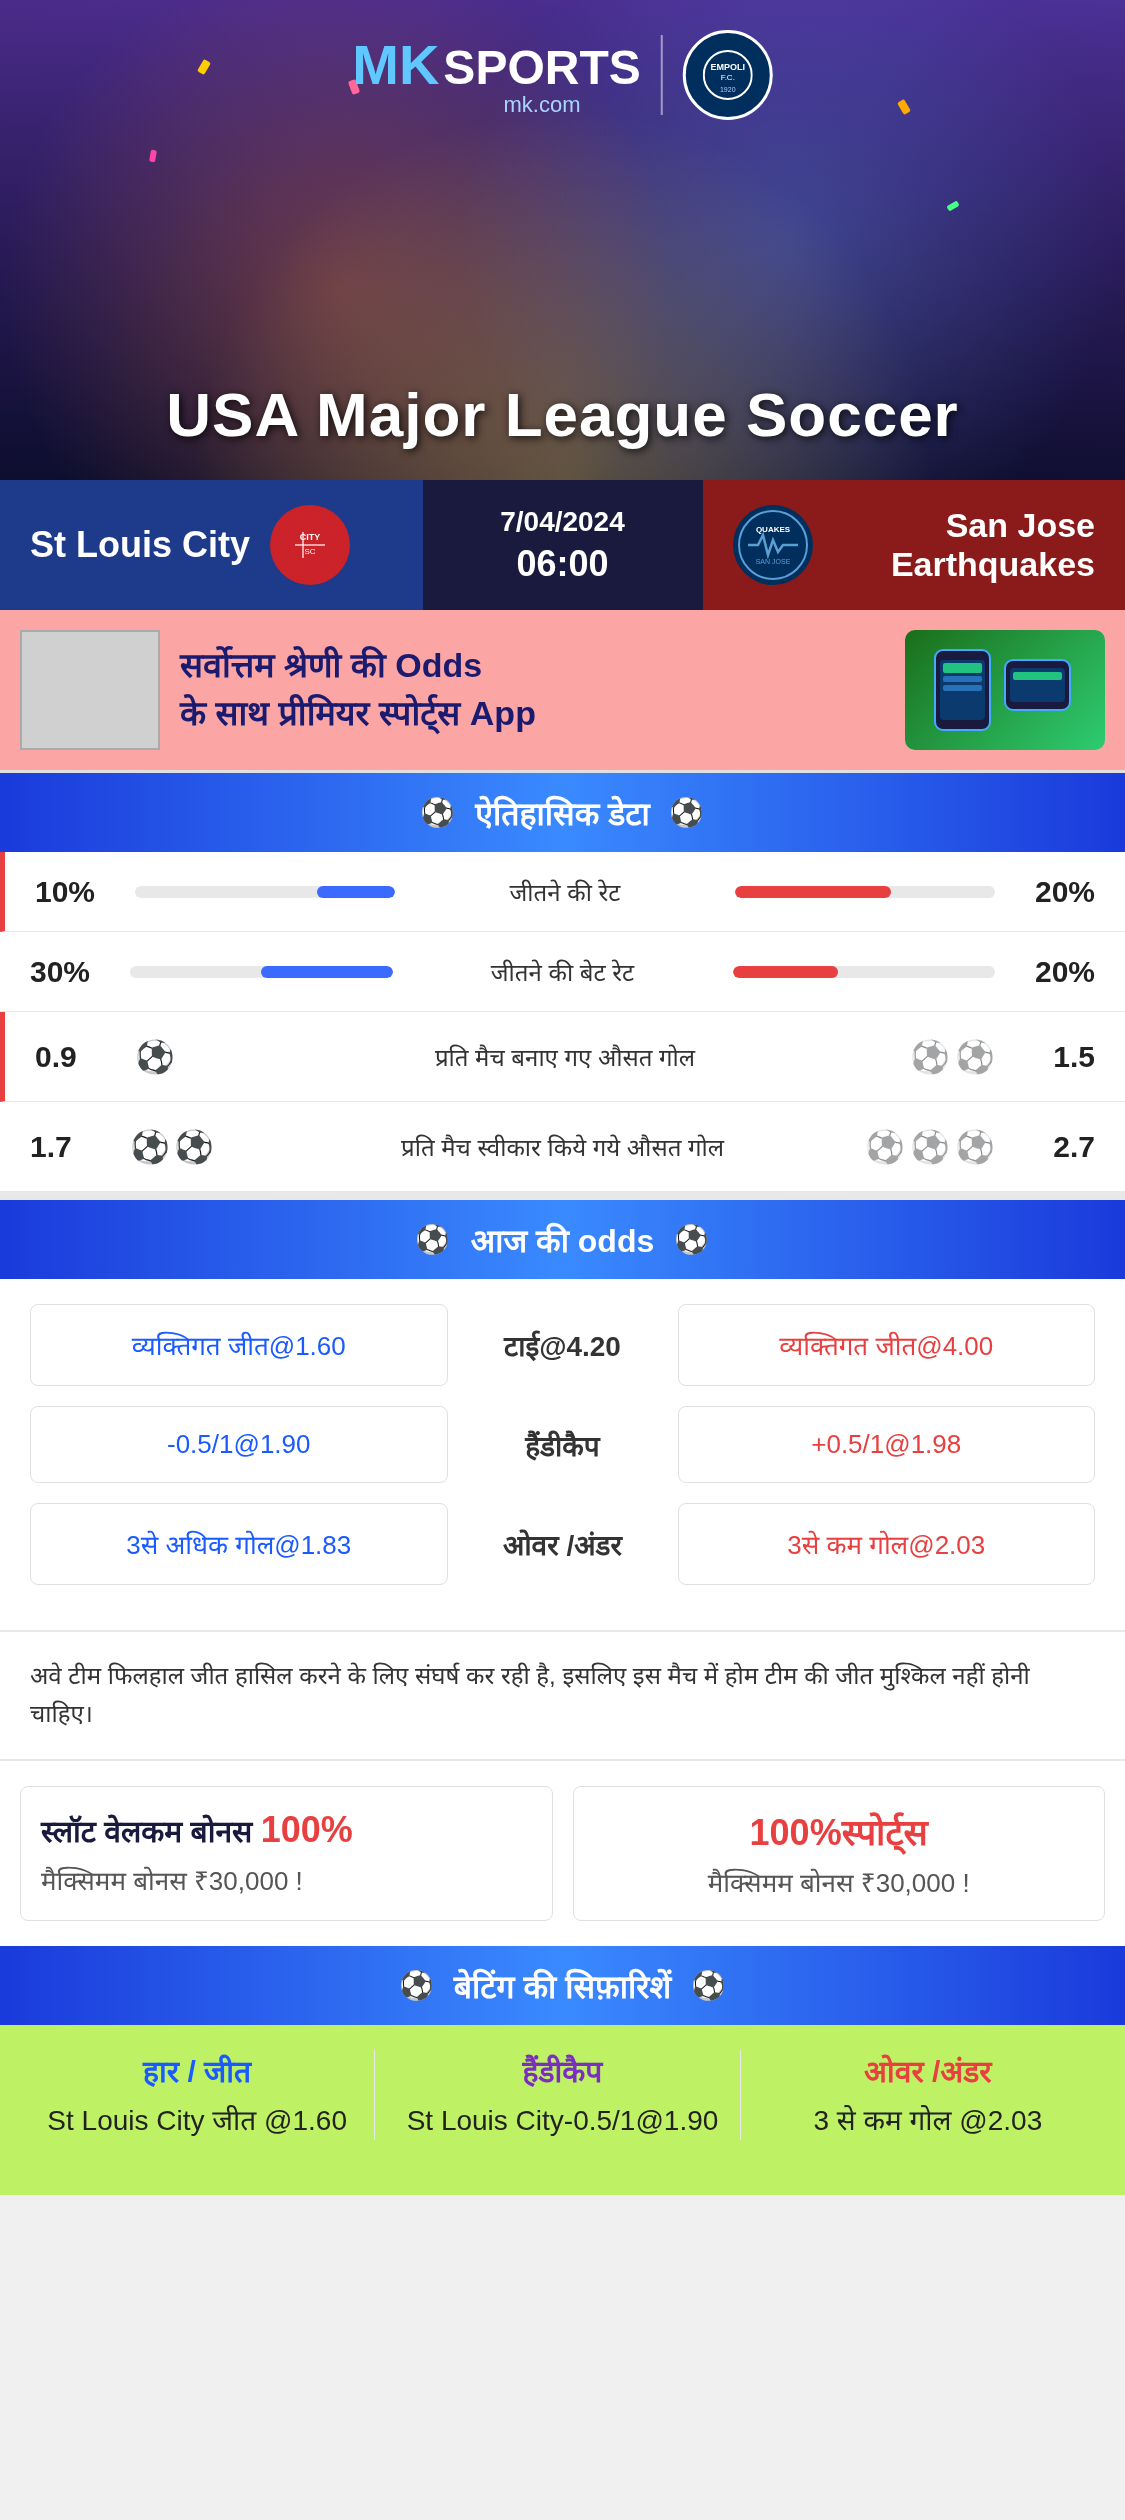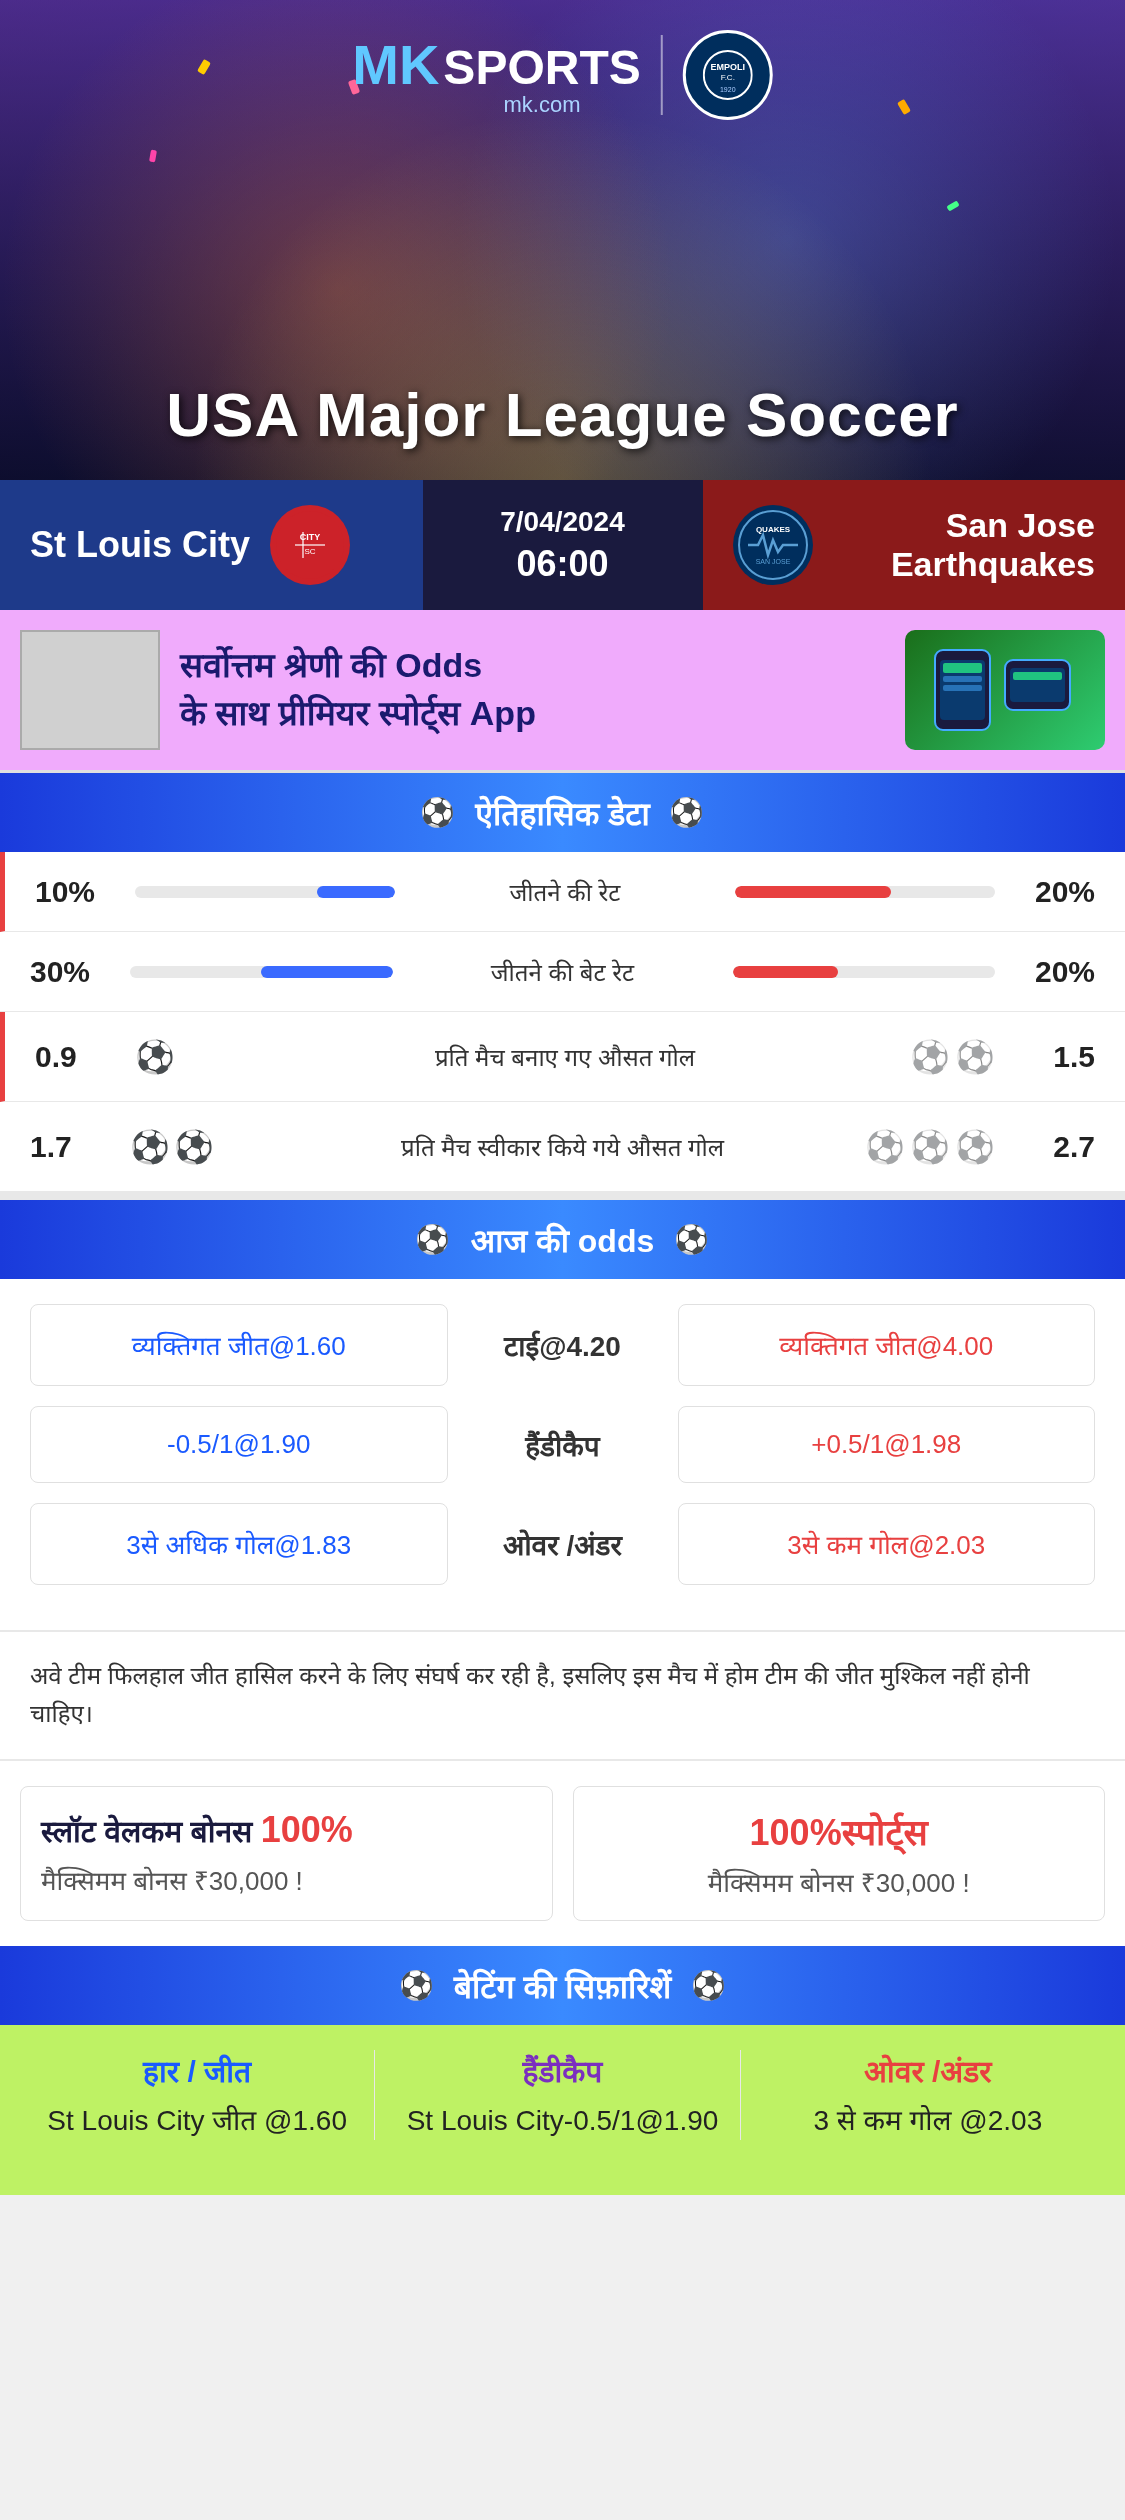--- a/index.html
+++ b/index.html
@@ -153,21 +153,21 @@
       border-radius: 50%;
       display: flex;
       align-items: center;
       justify-content: center;
       flex-shrink: 0;
     }
 
     
     .ad-banner {
       width: 1125px;
-      background: #f0abfc;
+      background: #fca5a5;
       padding: 20px;
       display: flex;
       align-items: center;
       gap: 20px;
       border-bottom: 3px solid #e0e0e0;
     }
     .ad-placeholder {
       width: 140px;
       height: 120px;
       background: #d0d0d0;

